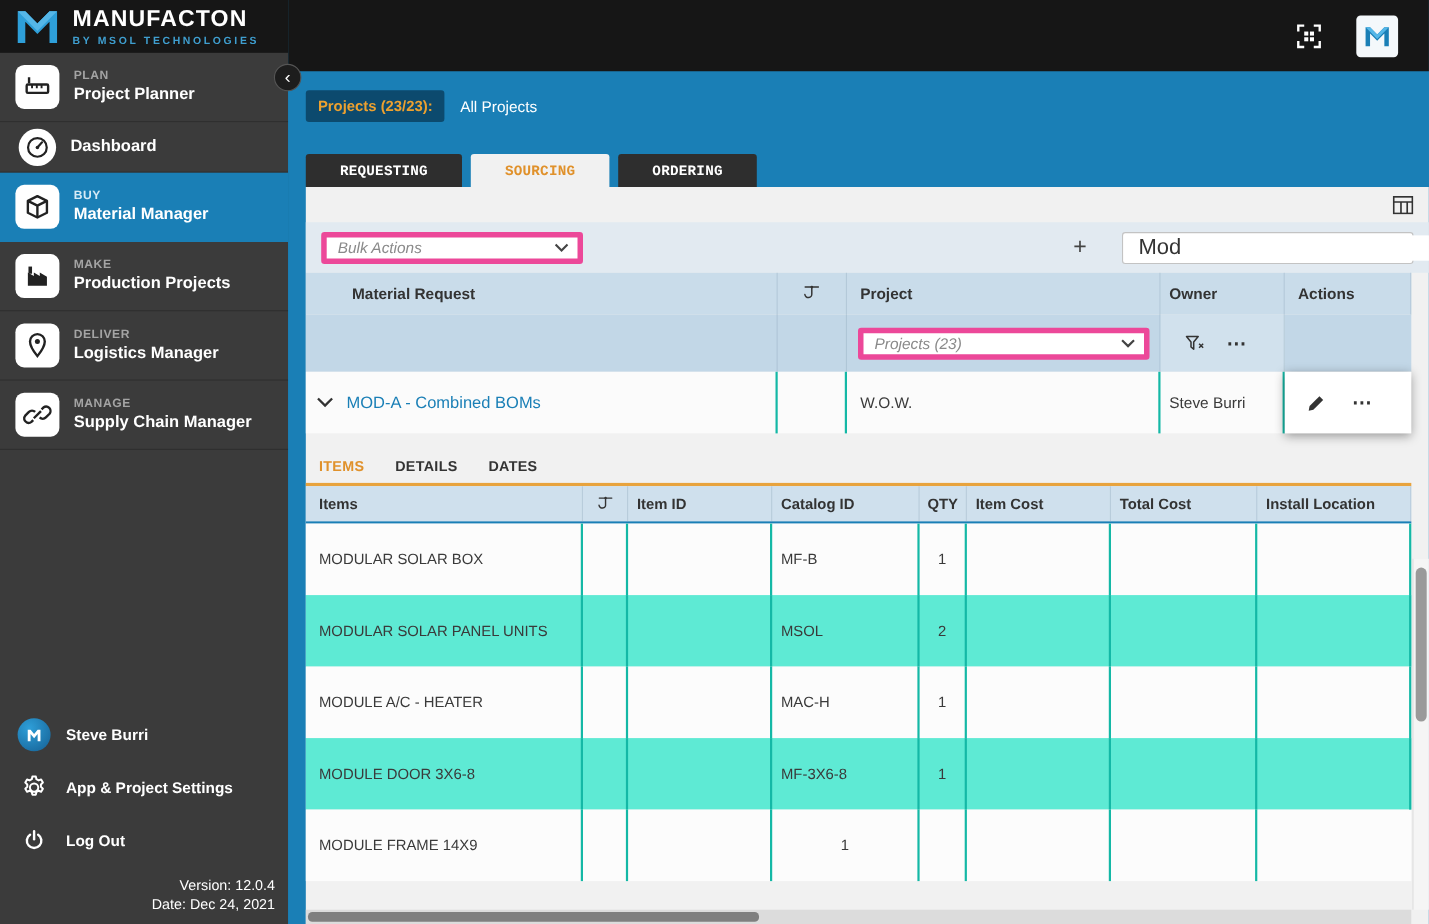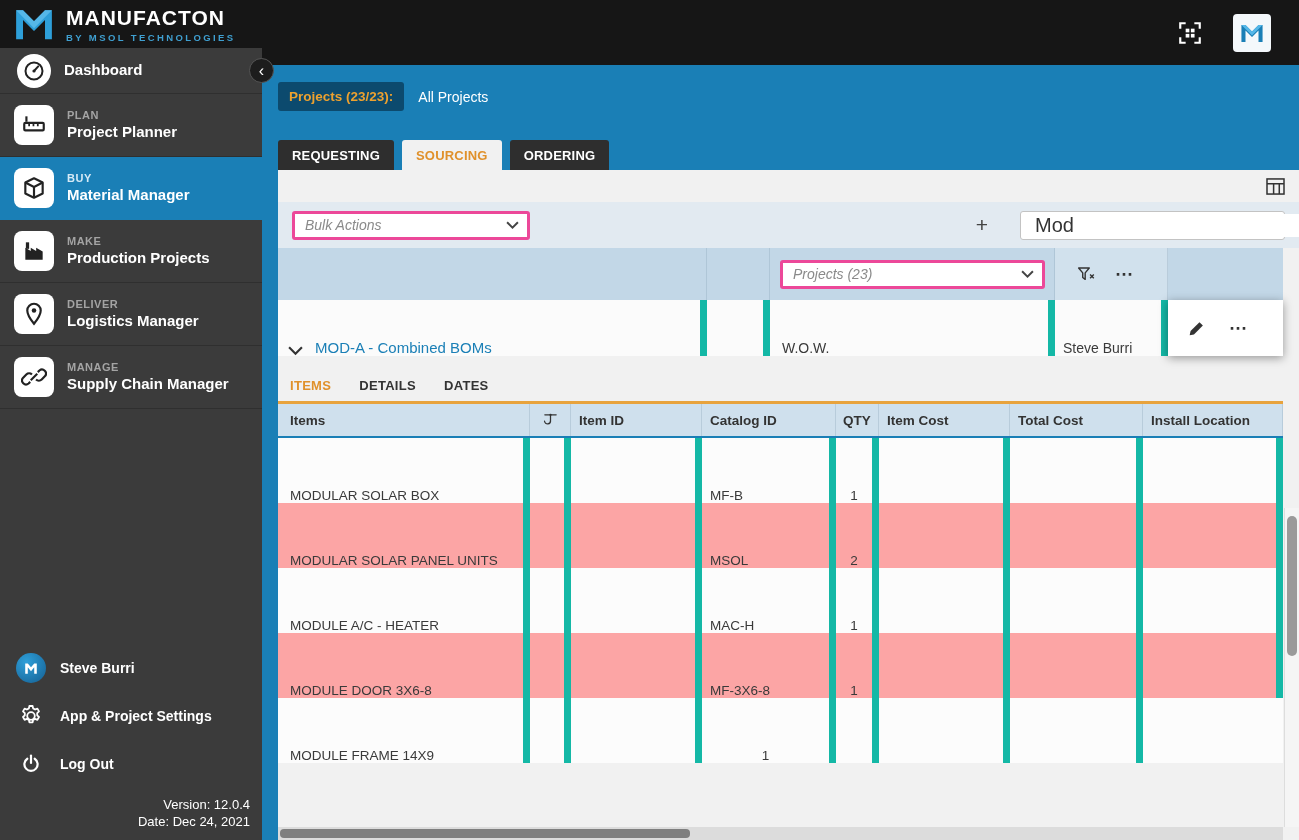--- a/index.html
+++ b/index.html
@@ -40,44 +40,44 @@
   
   .main { flex:1; display:flex; flex-direction:column; }
   .topbar { height:65px; background:#161616; display:flex; align-items:center; justify-content:flex-end; gap:30px; padding-right:28px; }
   .logo-chip { width:38px; height:38px; background:#f4f8fb; border-radius:4px; display:flex; align-items:center; justify-content:center; }
 
   .bluebar { height:105px; background:#1a7fb6; display:flex; flex-direction:column; justify-content:space-between; }
   .projects-row { display:flex; align-items:center; padding:17px 0 0 16px; gap:14px; }
   .projects-badge { background:#0c4a6e; color:#eda12f; font-size:13.5px; font-weight:bold; padding:7px 11px; border-radius:3px; }
   .projects-value { color:#fff; font-size:14px; }
   .tabs-row { display:flex; gap:8px; padding-left:16px; }
-  .tab { padding:8px 14px 7px; font-size:13px; font-weight:bold; border-radius:3px 3px 0 0; cursor:pointer; letter-spacing:.2px; }
+  .tab { padding:8px 31px 7px; font-size:13px; font-weight:bold; border-radius:3px 3px 0 0; cursor:pointer; letter-spacing:.2px;font-family:Liberation Mono, monospace; }
   .tab.inactive { background:#2e2e2e; color:#fff; }
   .tab.active { background:#f1f1f1; color:#e0912b; }
 
   .content { flex:1; background:#1a7fb6; padding-left:16px; position:relative; overflow:hidden; }
   .panel { background:#f1f1f1; height:100%; position:relative; }
 
   .panel-top { height:32px; display:flex; align-items:center; justify-content:flex-end; padding-right:14px; }
   .toolbar { height:46px; background:#e2eaf1; display:flex; align-items:center; padding:0 14px; }
-  .fake-select { background:#fff; border:3px solid #ec4899; border-radius:3px; height:29px; display:flex; align-items:center; justify-content:space-between; padding:0 8px 0 10px; cursor:pointer; }
+  .fake-select { background:#fff; border:5px solid #ec4899; border-radius:3px; height:29px; display:flex; align-items:center; justify-content:space-between; padding:0 8px 0 10px; cursor:pointer; }
   .fake-select .sel-text { font-size:14px; font-style:italic; color:#8a8a8a; }
   .bulk-select { width:238px; }
   .toolbar-spacer { flex:1; }
   .plus-btn { font-size:21px; color:#444; background:none; border:none; cursor:pointer; padding:0 6px; }
   .search-box { width:265px; height:29px; background:#fff; border:1px solid #c3c3c3; border-radius:3px; display:flex; align-items:center; padding:0 8px; margin-left:26px; }
   .search-box input { border:none; outline:none; flex:1; font-size:20px; color:#333; margin-left:6px; font-family:"Liberation Sans", sans-serif; }
   .search-clear { color:#c2a24a; font-size:17px; background:none; border:none; cursor:pointer; line-height:1; }
 
   .tbl { width:1005px; }
   .mr-grid { display:grid; grid-template-columns:429px 63px 285px 113px 115px; align-items:center; }
   .mr-header { height:38px; background:#c9dcea; }
   .mr-header .hcell { font-size:14px; font-weight:bold; color:#333; }
   .hcell, .cell { height:100%; display:flex; align-items:center; border-right:1px solid rgba(140,165,185,.35); }
-  .cell { border-right:7px solid #14b8a6;align-items:flex-end; }
+  .cell { border-right:2px solid #14b8a6; }
   .pad1 { padding-left:42px; }
   .padn { padding-left:12px; }
   .center { justify-content:center; }
   .mr-filter { height:52px; background:#c2d7e7; }
   .filter-select { width:265px; margin-left:10px; }
   .owners-input { width:92px; height:25px; border:1px solid #b9b9b9; border-radius:3px; font-size:13.5px; font-style:italic; color:#8a8a8a; padding:0 7px; margin-left:14px; font-family:"Liberation Sans", sans-serif; background:#fff; }
   .filter-actions { gap:20px; padding-left:22px; background:rgba(255,255,255,.25); }
   .mr-row { height:56px; background:#fbfbfb; }
   .expander { margin:0 12px 0 10px; cursor:pointer; display:flex; }
   .mr-link { font-size:15px; color:#1a7fb6; cursor:pointer; text-decoration:none; }
@@ -87,21 +87,21 @@
 
   .subtabs { width:1005px; margin-top:22px; display:flex; gap:28px; padding:0 0 8px 12px; border-bottom:3px solid #e8a33d; }
   .subtab { font-size:13px; font-weight:bold; color:#333; cursor:pointer; letter-spacing:.3px; }
   .subtab.active { color:#e0912b; }
 
   .items-grid { display:grid; grid-template-columns:252px 41px 131px 134px 43px 131px 133px 140px; align-items:center; }
   .items-header { height:34px; background:#cfe0ed; border-bottom:2px solid #1a7fb6; }
   .items-header .hcell { font-size:13.5px; font-weight:bold; color:#333; }
   .items-row { height:65px; }
   .items-row.odd { background:#fcfcfc; }
-  .items-row.even { background:#fca5a5; }
+  .items-row.even { background:#5eead4; }
   .items-row .cell { font-size:13.5px; color:#3a3a3a; }
   .pads { padding-left:12px; }
   .pad8 { padding-left:8px; }
 
   .vscroll { position:absolute; right:0; top:338px; bottom:13px; width:15px; background:#f5f5f5; border-left:1px solid #ddd; }
   .vthumb { position:absolute; top:8px; left:2px; width:10px; height:140px; background:#9a9a9a; border-radius:5px; }
   .hscroll { position:absolute; left:0; right:16px; bottom:0; height:13px; background:#dcdcdc; }
   .hthumb { position:absolute; left:2px; top:2px; width:410px; height:9px; background:#7f7f7f; border-radius:4px; }
 
   svg { display:block; }
@@ -117,45 +117,45 @@
         <path d="M3 27V6h5l8 8 8-8h5v21h-5V13l-8 8-8-8v14z" fill="#2e9fd9"></path>
         <path d="M3 6h5l8 8 8-8h5l-13 13z" fill="#55b7e8"></path>
       </svg>
       <div class="brand-text">
         <span class="brand-name">MANUFACTON</span>
         <span class="brand-tagline">BY MSOL TECHNOLOGIES</span>
       </div>
     </div>
 
     <nav class="nav">
+      <div class="nav-item two-line">
+        <span class="nav-icon-box">
+          <svg width="26" height="26" viewBox="0 0 24 24">
+              <path d="M5 4v5" stroke="#222" stroke-width="2"></path>
+              <rect x="3" y="10" width="18" height="7" rx="1" fill="none" stroke="#222" stroke-width="2"></rect>
+              <path d="M7.5 10v3.2M11.5 10v3.2M15.5 10v3.2" stroke="#222" stroke-width="1.6"></path>
+            </svg>
+        </span>
+        <span class="nav-text">
+          <span class="nav-cat">PLAN</span>
+          <span class="nav-label">Project Planner</span>
+        </span>
+      </div>
+
       <div class="nav-item single">
         <span class="nav-icon-circle">
           <svg width="24" height="24" viewBox="0 0 24 24">
               <circle cx="12" cy="12" r="8.5" fill="none" stroke="#222" stroke-width="2"></circle>
               <path d="M12 12l4.2-4.6" stroke="#222" stroke-width="2" stroke-linecap="round"></path>
               <circle cx="12" cy="12" r="1.6" fill="#222"></circle>
             </svg>
         </span>
         <span class="nav-text">
             <span class="nav-label">Dashboard</span>
           </span>
-      </div>
-
-      <div class="nav-item two-line">
-        <span class="nav-icon-box">
-          <svg width="26" height="26" viewBox="0 0 24 24">
-              <path d="M5 4v5" stroke="#222" stroke-width="2"></path>
-              <rect x="3" y="10" width="18" height="7" rx="1" fill="none" stroke="#222" stroke-width="2"></rect>
-              <path d="M7.5 10v3.2M11.5 10v3.2M15.5 10v3.2" stroke="#222" stroke-width="1.6"></path>
-            </svg>
-        </span>
-        <span class="nav-text">
-          <span class="nav-cat">PLAN</span>
-          <span class="nav-label">Project Planner</span>
-        </span>
       </div>
 
       <div class="nav-item two-line active">
         <span class="nav-icon-box">
           <svg width="26" height="26" viewBox="0 0 24 24">
               <path d="M12 3l8 4v10l-8 4-8-4V7z" fill="none" stroke="#222" stroke-width="2" stroke-linejoin="round"></path>
               <path d="M4 7l8 4 8-4M12 11v10" fill="none" stroke="#222" stroke-width="2" stroke-linejoin="round"></path>
             </svg>
         </span>
         <span class="nav-text">
@@ -295,20 +295,32 @@
           <div class="search-box">
             <svg width="15" height="15" viewBox="0 0 16 16">
                 <circle cx="6.5" cy="6.5" r="4.8" fill="none" stroke="#666" stroke-width="1.7"></circle>
                 <path d="M10.2 10.2L15 15" stroke="#666" stroke-width="1.7"></path>
               </svg>
             <input type="text" value="Mod" style="">
             <button class="search-clear">×</button>
           </div>
         </div>
 
+        <div class="tbl mr-grid mr-header">
+          <div class="hcell pad1">Material Request</div>
+          <div class="hcell center">
+            <svg width="18" height="18" viewBox="0 0 24 24">
+                <path d="M4 4h16M12 4v8a4.2 4.2 0 0 1-8.4 1" fill="none" stroke="#333" stroke-width="1.8" stroke-linecap="round"></path>
+                <circle cx="12" cy="4" r="1.6" fill="#333"></circle>
+              </svg>
+          </div>
+          <div class="hcell padn">Project</div>
+          <div class="hcell pad8">Owner</div>
+          <div class="hcell padn">Actions</div>
+        </div>
 
         <div class="tbl mr-grid mr-filter">
           <div class="hcell"></div>
           <div class="hcell"></div>
           <div class="hcell">
             <div class="fake-select filter-select">
               <span class="sel-text">Projects (23)</span>
               <svg width="13" height="9" viewBox="0 0 12 8">
                   <path d="M1 1l5 5 5-5" fill="none" stroke="#444" stroke-width="1.8"></path>
                 </svg>

